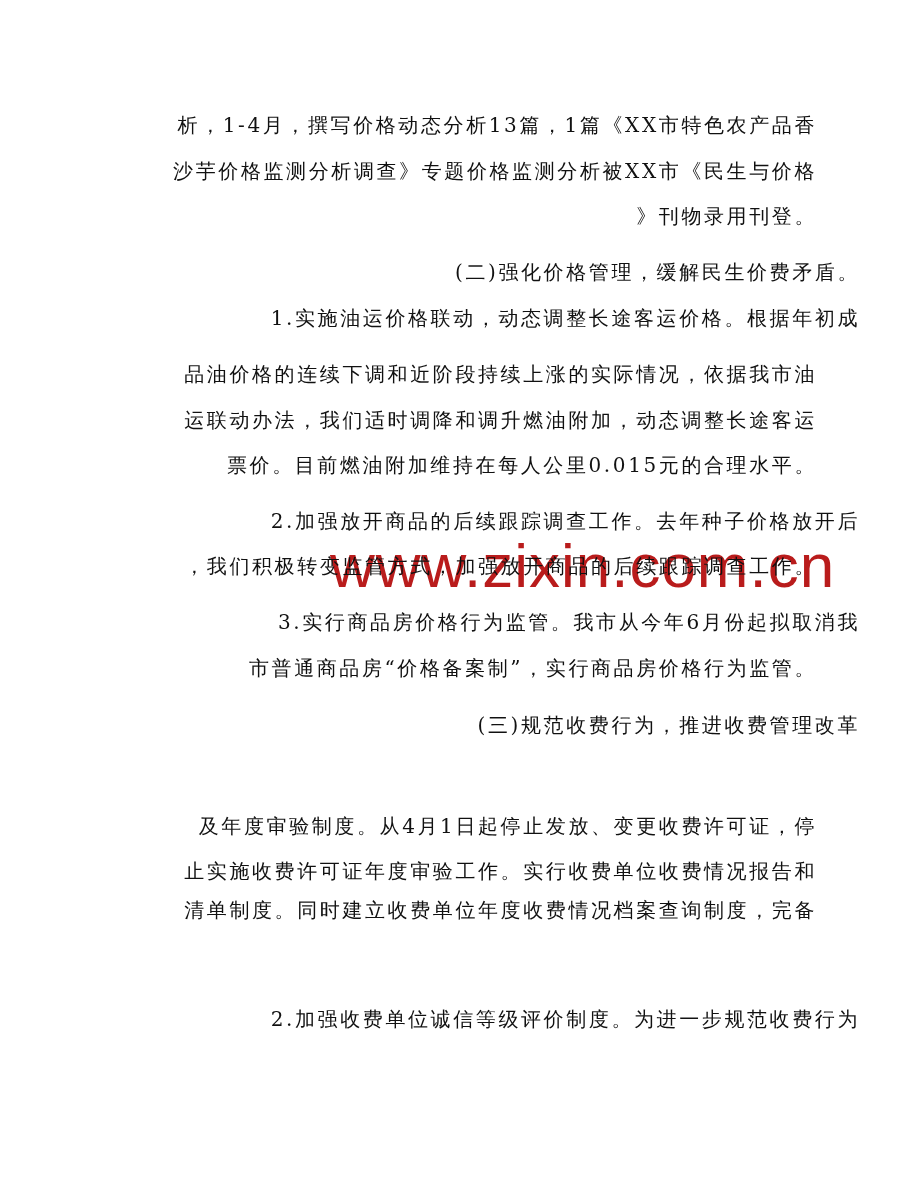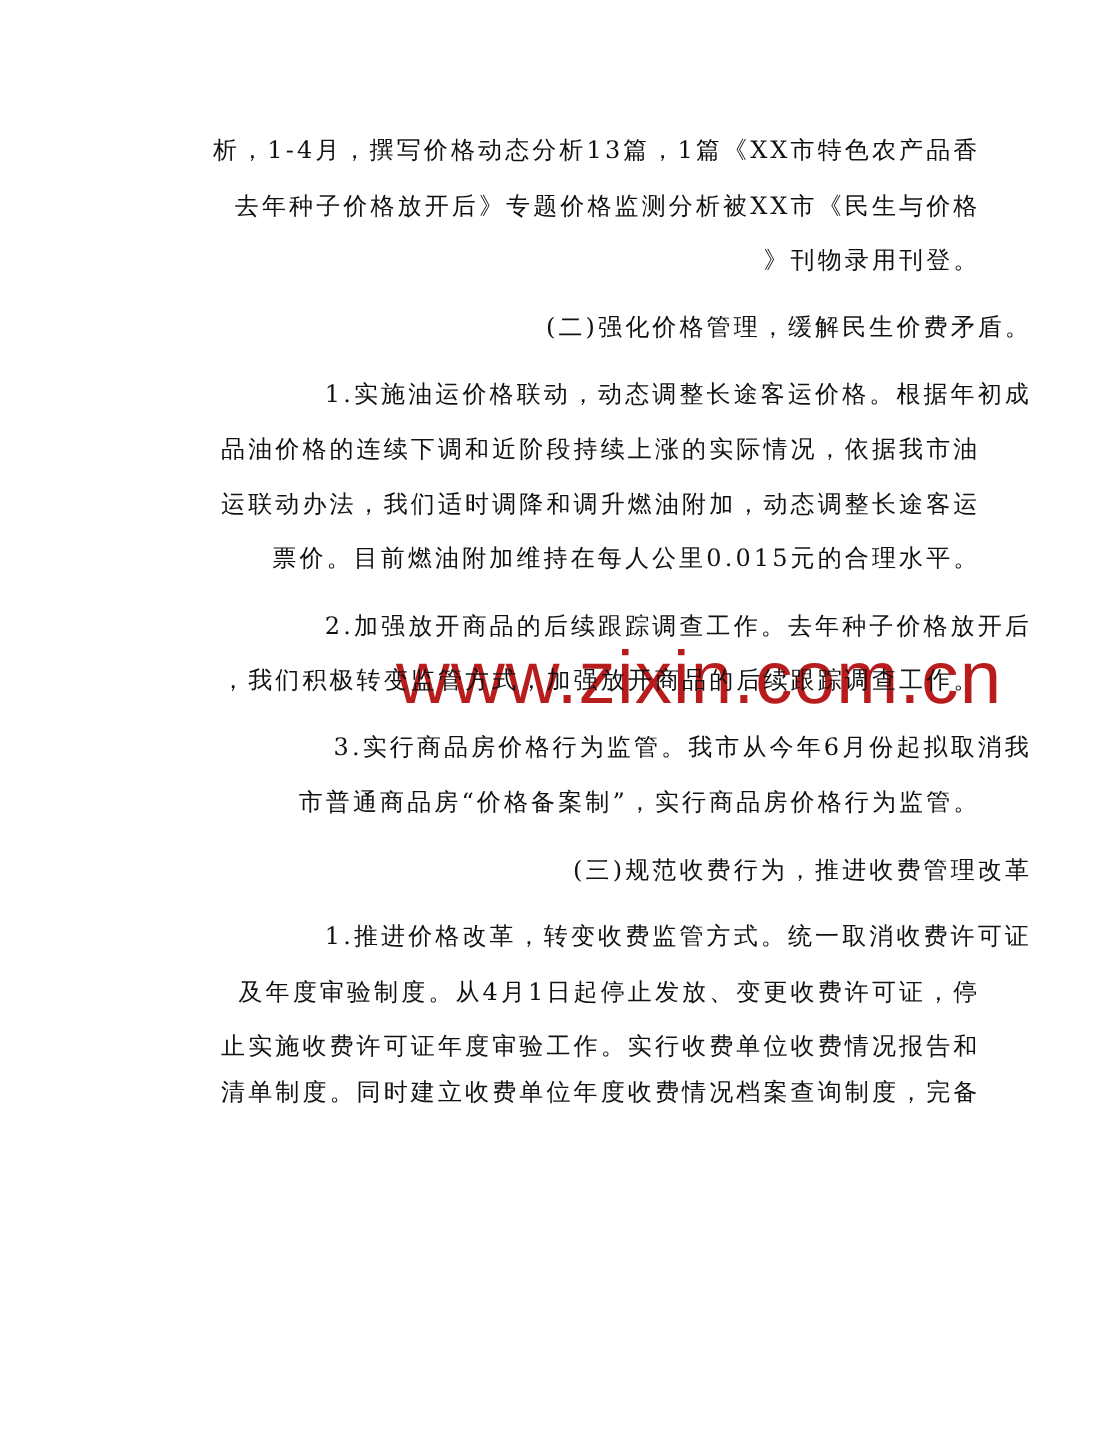--- a/index.html
+++ b/index.html
@@ -33,36 +33,36 @@
     }
     .line { z-index: 1; text-align: right; }
   </style>
 </head>
 <body>
 
 <div class="page">
   <div class="watermark">www.zixin.com.cn</div>
 
   <div class="line" style="top:112px">析，1-4月，撰写价格动态分析13篇，1篇《XX市特色农产品香</div>
-  <div class="line" style="top:158px">去年种子价格放开后》专题价格监测分析被XX市《民生与价格</div>
+  <div class="line" style="top:158px">沙芋价格监测分析调查》专题价格监测分析被XX市《民生与价格</div>
   <div class="line" style="top:203px">》刊物录用刊登。</div>
 
   <div class="line indent" style="top:259px">(二)强化价格管理，缓解民生价费矛盾。</div>
 
-  <div class="line indent" style="top:315px">1.实施油运价格联动，动态调整长途客运价格。根据年初成</div>
+  <div class="line indent" style="top:305px">1.实施油运价格联动，动态调整长途客运价格。根据年初成</div>
   <div class="line" style="top:361px">品油价格的连续下调和近阶段持续上涨的实际情况，依据我市油</div>
   <div class="line" style="top:407px">运联动办法，我们适时调降和调升燃油附加，动态调整长途客运</div>
   <div class="line" style="top:452px">票价。目前燃油附加维持在每人公里0.015元的合理水平。</div>
 
   <div class="line indent" style="top:508px">2.加强放开商品的后续跟踪调查工作。去年种子价格放开后</div>
   <div class="line" style="top:553px">，我们积极转变监管方式，加强放开商品的后续跟踪调查工作。</div>
 
   <div class="line indent" style="top:609px">3.实行商品房价格行为监管。我市从今年6月份起拟取消我</div>
   <div class="line" style="top:655px">市普通商品房“价格备案制”，实行商品房价格行为监管。</div>
 
   <div class="line indent" style="top:712px">(三)规范收费行为，推进收费管理改革</div>
 
-  <div class="line indent" style="top:767px">1.推进价格改革，转变收费监管方式。统一取消收费许可证</div>
   <div class="line" style="top:813px">及年度审验制度。从4月1日起停止发放、变更收费许可证，停</div>
   <div class="line" style="top:858px">止实施收费许可证年度审验工作。实行收费单位收费情况报告和</div>
   <div class="line" style="top:897px">清单制度。同时建立收费单位年度收费情况档案查询制度，完备</div>
 
+  <div class="line indent" style="top:1006px">2.加强收费单位诚信等级评价制度。为进一步规范收费行为</div>
 </div>
 
 </body></html>

